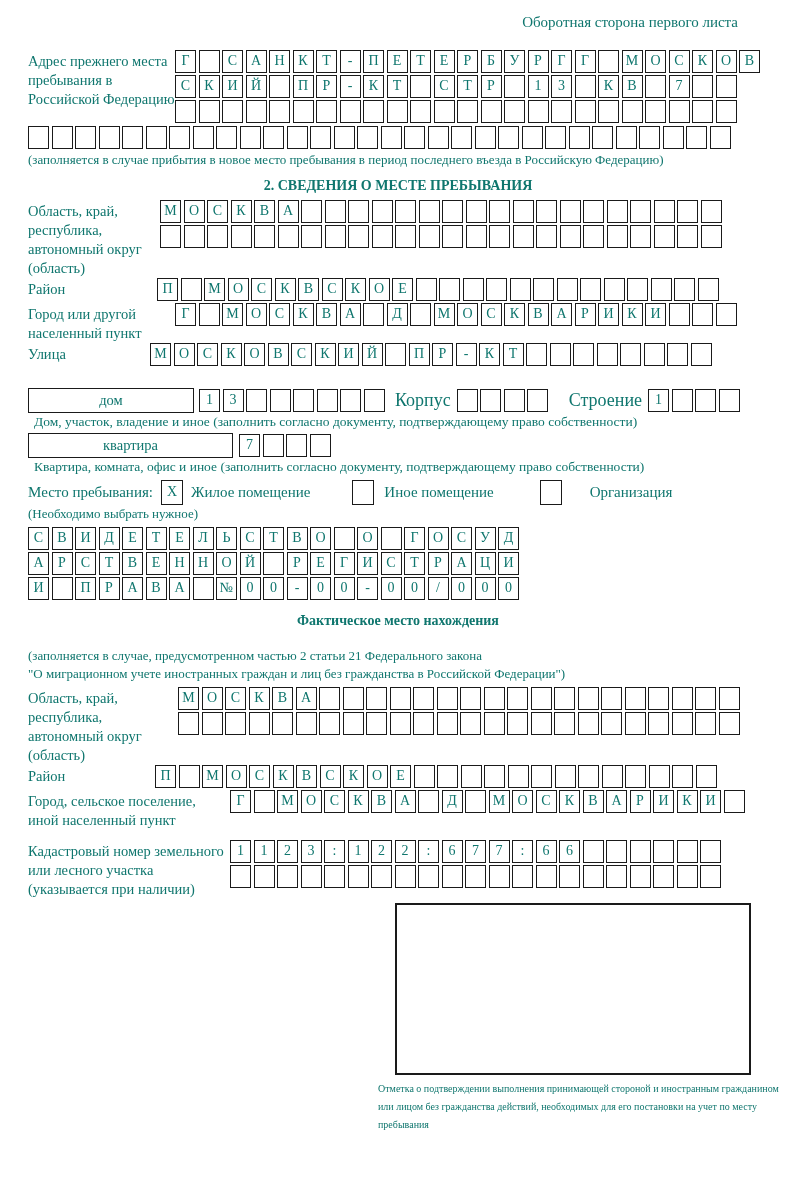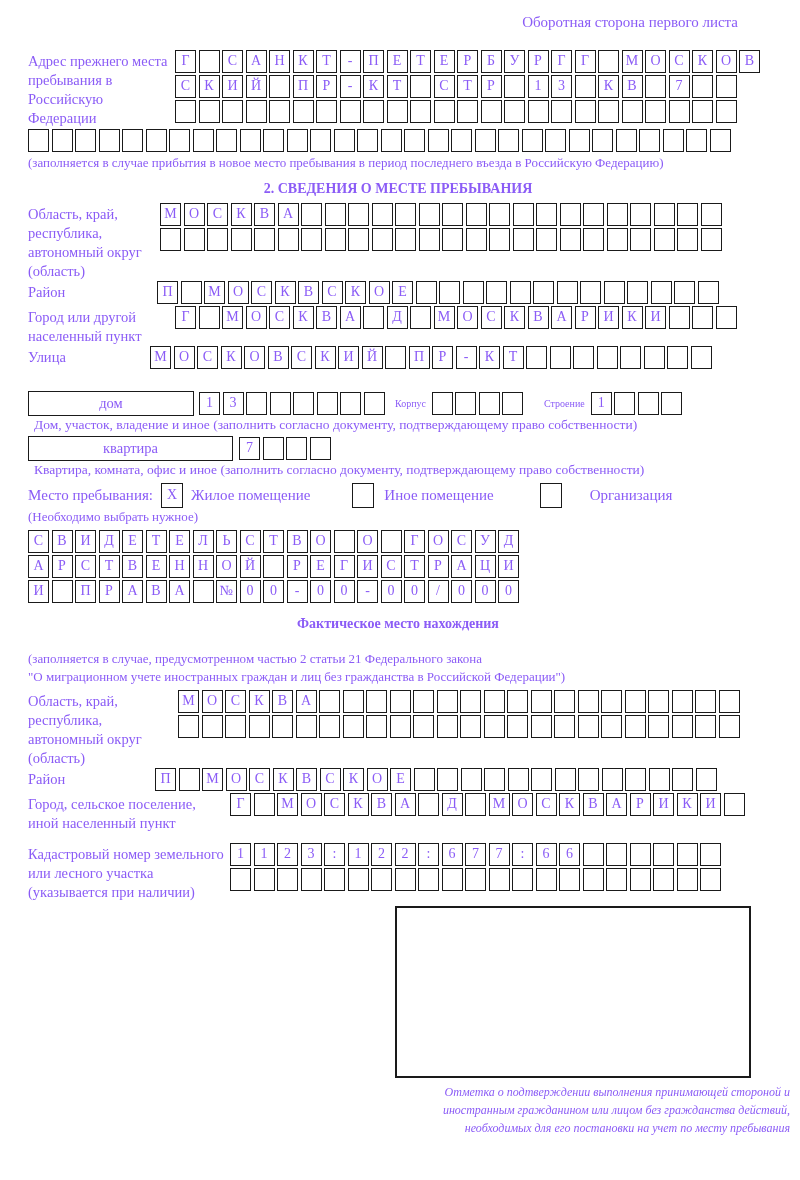--- a/index.html
+++ b/index.html
@@ -1,20 +1,20 @@
 <!DOCTYPE html>
 <html><head>
 <meta charset="utf-8">
 <style>
   * { box-sizing: border-box; }
   html, body { margin: 0; padding: 0; background: #fff; }
   .page {
     width: 800px; height: 1180px;
     font-family: "Liberation Serif", serif;
-    color: #8b5cf6; background: #fff;
+    color: #0f766e; background: #fff;
     padding: 14px 0 0 28px;
     overflow: hidden; position: relative;
   }
   .top-note { width: 740px; text-align: right; padding-right: 30px; font-size: 15px; height: 20px; }
   .group { display: flex; align-items: flex-start; }
   .glabel { font-size: 14.5px; line-height: 19px; flex-shrink: 0; padding-top: 2px; }
   .rows { flex-shrink: 0; }
   .cells { display: flex; margin-bottom: 2px; }
   .cell {
     width: 21px; height: 23px; flex-shrink: 0;
@@ -22,41 +22,41 @@
     text-align: center; font-size: 14px; line-height: 20px;
   }
   .note { width: 740px; text-align: left; font-size: 13px; line-height: 18px; }
   .small-note { font-size: 13.5px; line-height: 18px; padding-left: 6px; }
   .sec-title { width: 740px; text-align: center; font-weight: bold; font-size: 14px; line-height: 21px; }
   .widebox {
     border: 1.5px solid #1a1a1a; height: 25px; flex-shrink: 0;
     text-align: center; font-size: 14.5px; line-height: 22px;
   }
   .hrow { display: flex; align-items: center; }
-  .inline-label { font-size: 10px; flex-shrink: 0; }
+  .inline-label { font-size: 18px; flex-shrink: 0; }
   .checkbox {
     display: inline-block; width: 22px; height: 25px; flex-shrink: 0;
     border: 1.5px solid #1a1a1a; text-align: center; font-size: 14px; line-height: 22px;
   }
   .stay-row { display: flex; align-items: center; font-size: 15px; }
   .stamp { border: 2px solid #1a1a1a; width: 356px; height: 172px; margin-left: 367px; }
-  .stamp-note { width: 412px; margin-left: 350px; text-align: right; font-size: 12px; line-height: 18px; margin-top: 5px; font-style: italic; }
+  .stamp-note { width: 412px; margin-left: 350px; text-align: left; font-size: 10px; line-height: 18px; margin-top: 5px; }
   .w122 { width: 122px; } .w127 { width: 127px; } .w129 { width: 129px; }
   .w132 { width: 132px; } .w147 { width: 147px; } .w150 { width: 150px; }
   .w202 { width: 202px; } .w222 { width: 222px; }
 </style>
 </head>
 <body>
 
 <div class="page">
 
   <div class="top-note">Оборотная сторона первого листа</div>
 
   <div class="group" style="margin-top:16px">
-    <div class="glabel w147">Адрес прежнего места пребывания в Российскую Федерации</div>
+    <div class="glabel w147">Адрес прежнего места пребывания в Российской Федерацию</div>
     <div class="rows">
       <div class="cells">
           <span class="cell">Г</span>
           <span class="cell"></span>
           <span class="cell">С</span>
           <span class="cell">А</span>
           <span class="cell">Н</span>
           <span class="cell">К</span>
           <span class="cell">Т</span>
           <span class="cell">-</span>

